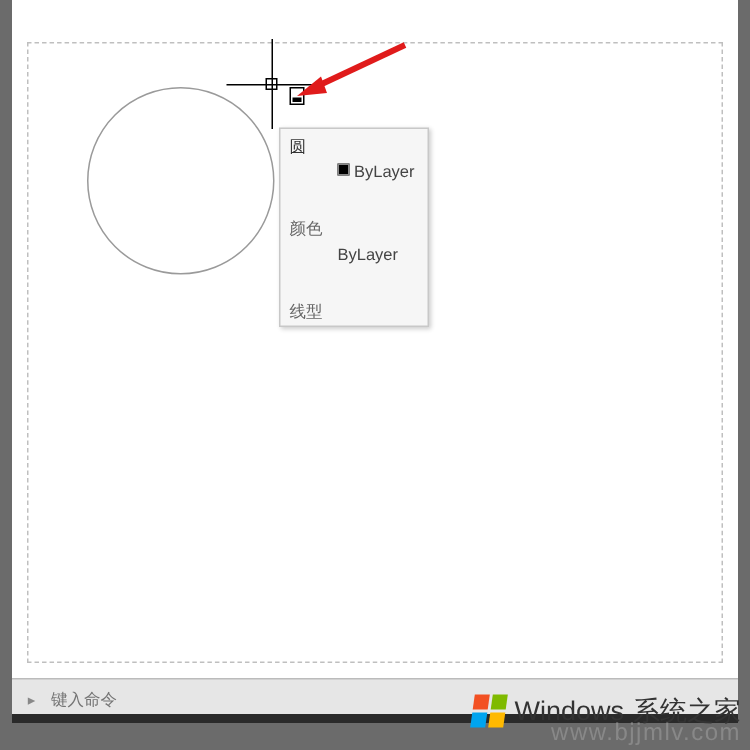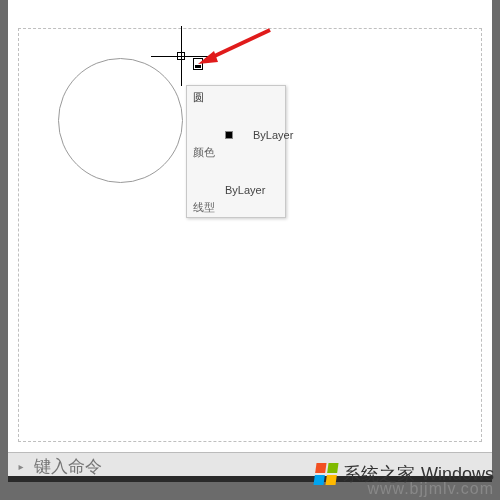--- a/index.html
+++ b/index.html
@@ -114,22 +114,22 @@
       gap: 6px;
     }
     .tooltip-label {
       min-width: 26px;
       color: #666;
       margin-top: 36px;
     }
     .tooltip-value {
       color: #444;
       display: flex;
-      align-items: center;
-      gap: 20px;
+      align-items: flex-start;
+      gap: 3px;
     }
     .color-swatch {
       display: inline-block;
       width: 8px;
       height: 8px;
       background: #000;
       border: 1px solid #888;
     }
     .cmdline-bar {
       position: absolute;
@@ -148,21 +148,21 @@
       width: 14px;
       height: 14px;
       display: flex;
       align-items: center;
       justify-content: center;
       color: #888;
       font-size: 10px;
     }
     .cmd-input {
       flex: 1;
-      font-size: 17px;
+      font-size: 11px;
       color: #7f1d1d;
       background: transparent;
       border: none;
       outline: none;
     }
     .watermark {
       position: absolute;
       right: 6px;
       bottom: 14px;
       display: flex;
@@ -256,16 +256,16 @@
   <div class="bottom-dark"></div>
 </div>
 
 <div class="watermark">
   <div class="win-logo">
     <span class="q1"></span>
       <span class="q2"></span>
       <span class="q3"></span>
       <span class="q4"></span>
   </div>
-  <span>系统之家</span>
-    <span>Windows</span>
+  <span>Windows</span>
+    <span>系统之家</span>
 </div>
 <div class="watermark-sub">www.bjjmlv.com</div>
 
 </body></html>

